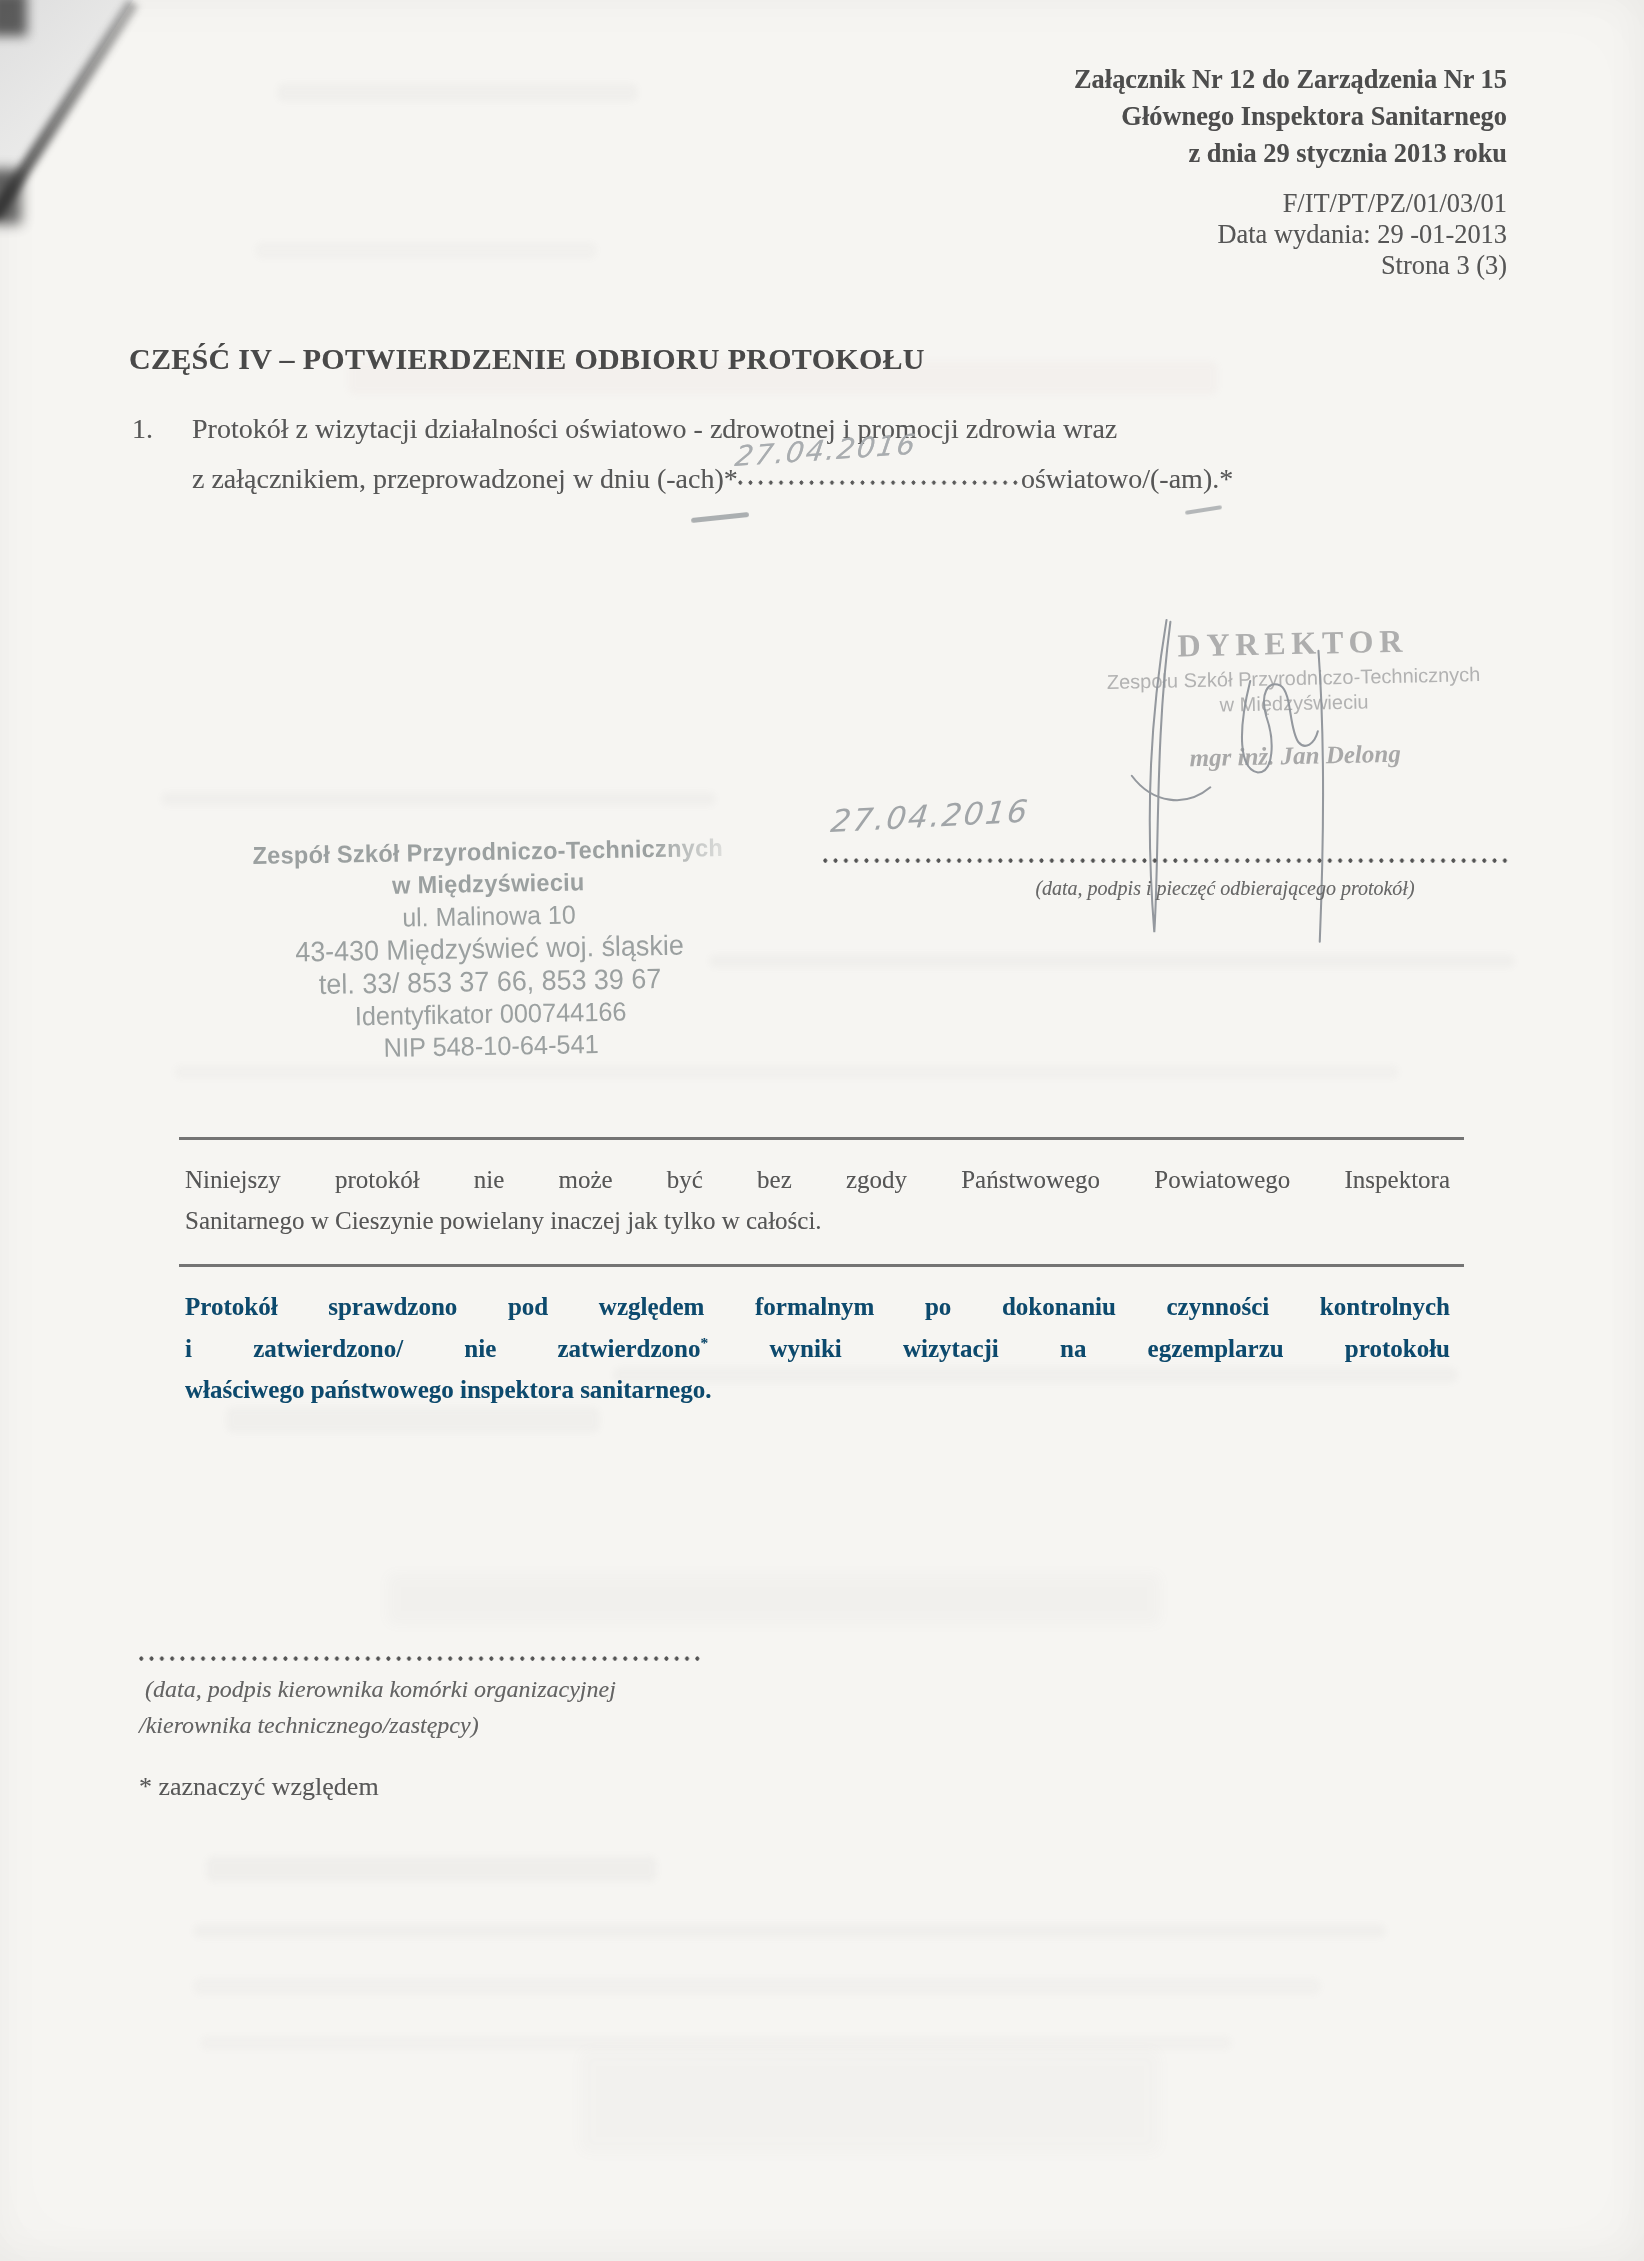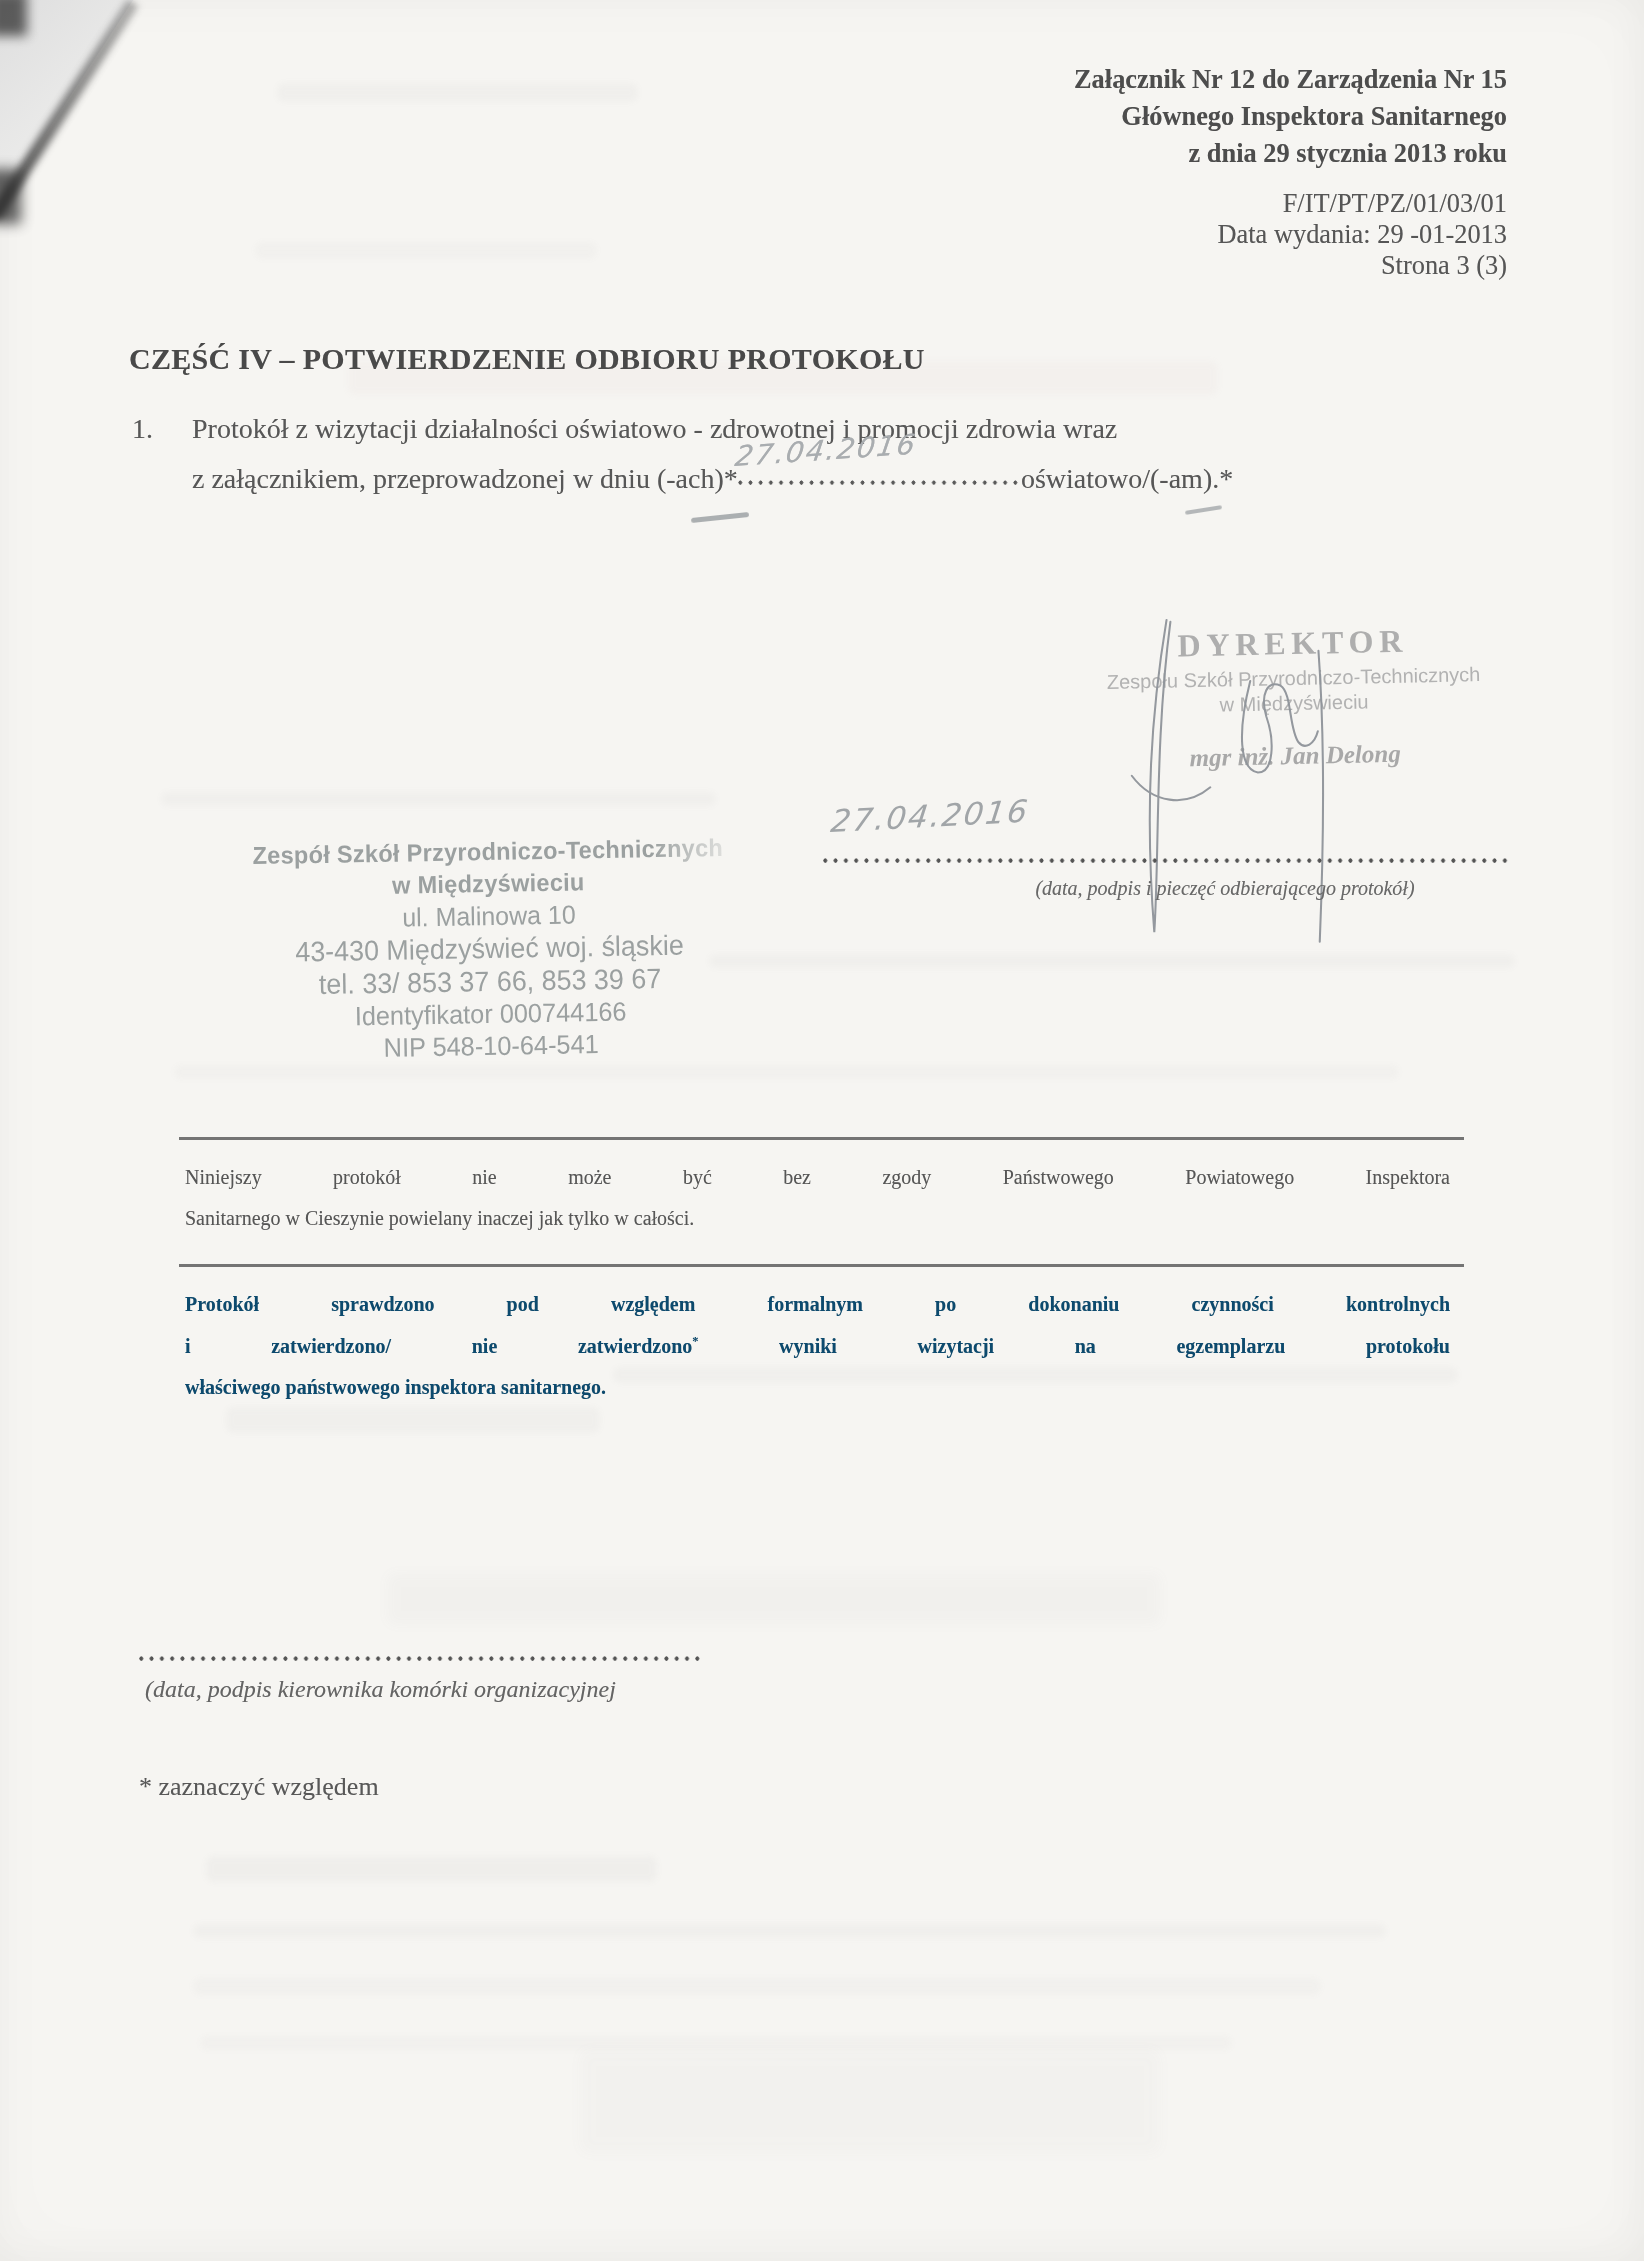--- a/index.html
+++ b/index.html
@@ -78,21 +78,21 @@
   .ss4{font-size:28px;line-height:33px;}
   .ss5{font-size:28px;line-height:33px;}
   .ss6{font-size:26.4px;line-height:32px;}
   .ss7{font-size:26.4px;line-height:32px;}
   .stamp-fade{left:651px;top:838px;width:84px;height:32px;
     background:linear-gradient(to right,rgba(246,245,242,0),rgba(246,245,242,.85));}
 
   
   .rule{left:179px;width:1285px;height:2.6px;background:#747474;}
   .rule1{top:1137px;} .rule2{top:1264px;}
-  .par{left:185px;width:1265px;font-size:20px;color:#565656;}
+  .par{left:185px;width:1265px;font-size:25px;color:#565656;}
   .just{text-align:justify;text-align-last:justify;}
   .n1{top:1166px;} .n2{top:1207px;}
   .b{font-weight:bold;color:#0c4a6e;}
   .b1{top:1293px;} .b2{top:1335px;} .b3{top:1376px;}
   sup.star{font-size:62%;vertical-align:super;line-height:0;}
 
   
   .dotline2{left:139px;top:1656px;width:561px;}
   .fcap{font-style:italic;font-size:24px;color:#646464;}
   .fc1{left:145px;top:1676px;width:645px;}
@@ -186,16 +186,17 @@
   <div class="abs rule rule2"></div>
 
   <div class="abs par b just b1 soft">Protokół sprawdzono pod względem formalnym po dokonaniu czynności kontrolnych</div>
   <div class="abs par b b3 soft">właściwego państwowego inspektora sanitarnego.</div>
   <div class="abs par b just b2 soft">
     <span>i zatwierdzono/ nie zatwierdzono</span><sup class="star">*</sup><span> wyniki wizytacji na egzemplarzu protokołu</span>
   </div>
 
   <div class="abs dotline dotline2"></div>
   <div class="abs fcap fc1 soft">(data, podpis kierownika komórki organizacyjnej</div>
+  <div class="abs fcap fc2 soft">/kierownika technicznego/zastępcy)</div>
   <div class="abs footnote soft">* zaznaczyć względem</div>
 
 </div>
 
 
 </body></html>

